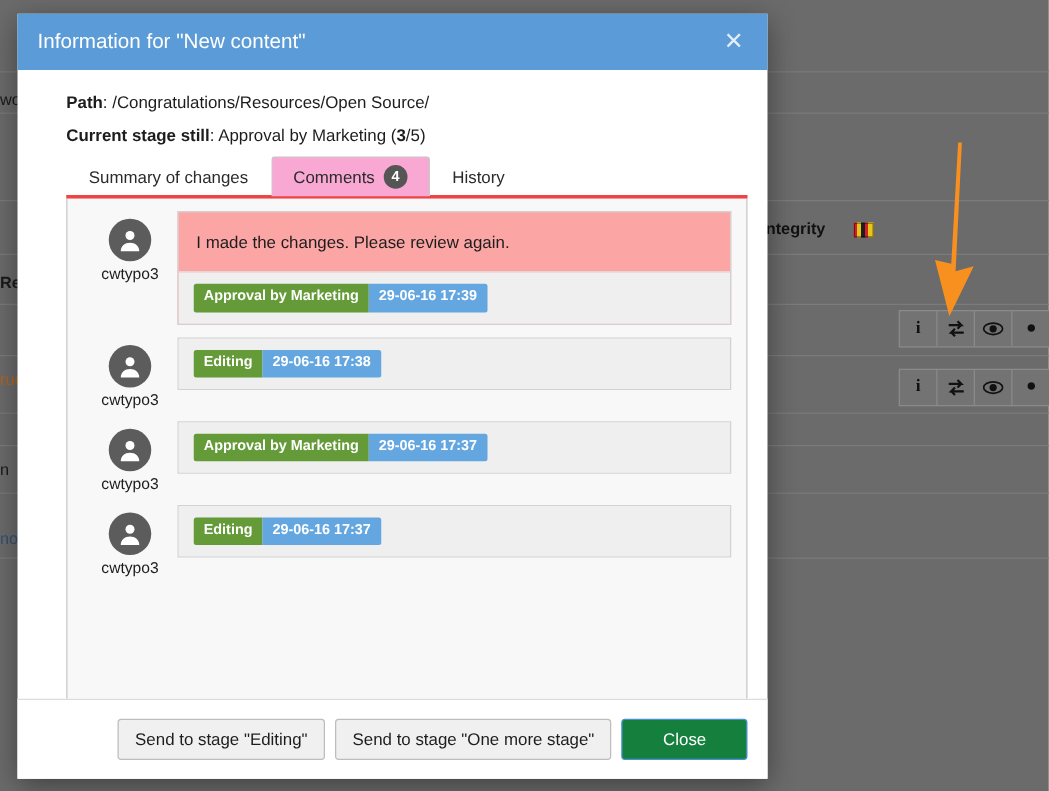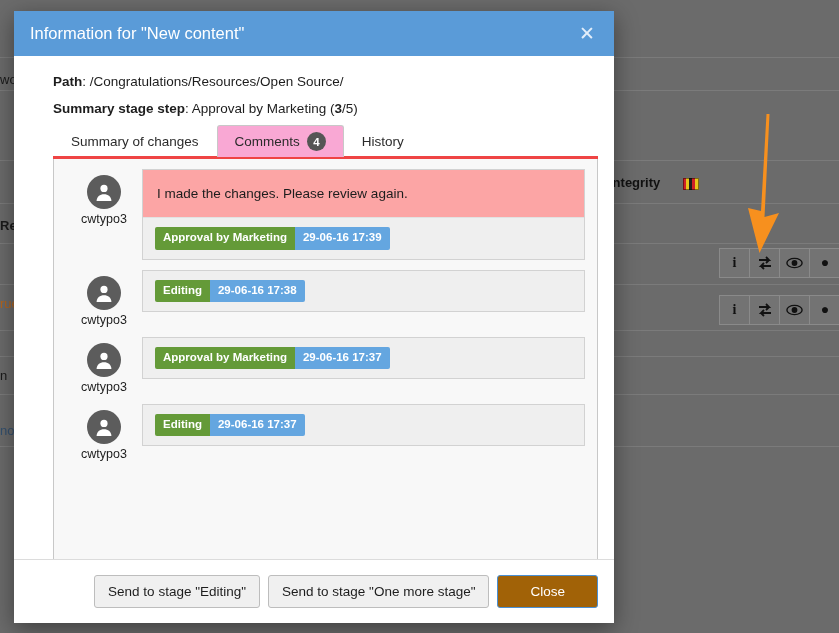--- a/index.html
+++ b/index.html
@@ -285,21 +285,21 @@
     cursor: pointer;
     white-space: nowrap;
     font-family: "Liberation Sans", sans-serif;
   }
   .btn-default {
     background: #f0f0f0;
     border: 1px solid #bdbdbd;
     color: #1d1d1d;
   }
   .btn-primary {
-    background: #a16207;
+    background: #15803d;
     border: 1px solid #4a90d4;
     color: #ffffff;
     padding: 8px 32px;
   }
 </style>
 </head>
 <body>
 
 <div id="backdrop">
 
@@ -371,21 +371,21 @@
     <div id="modal-close">✕</div>
   </div>
 
   <div id="modal-body">
 
     <div class="meta-line">
       <span class="lbl">Path</span><span>: </span><span>/Congratulations/Resources/Open Source/</span>
     </div>
 
     <div class="meta-line">
-      <span class="lbl">Summary stage step</span><span>: </span><span>Approval by Marketing</span><span> (</span><span class="step-cur">3</span><span>/</span><span>5</span><span>)</span>
+      <span class="lbl">Current stage still</span><span>: </span><span>Approval by Marketing</span><span> (</span><span class="step-cur">3</span><span>/</span><span>5</span><span>)</span>
     </div>
 
     <div id="tabs">
         <div class="tab">
           <span>Summary of changes</span>
         </div>
         <div class="tab active">
           <span>Comments</span>
           <span class="tab-badge">4</span>
         </div>

